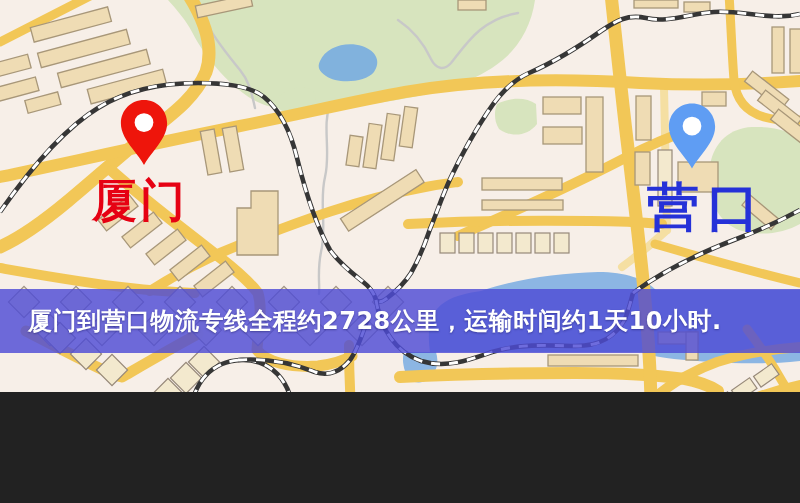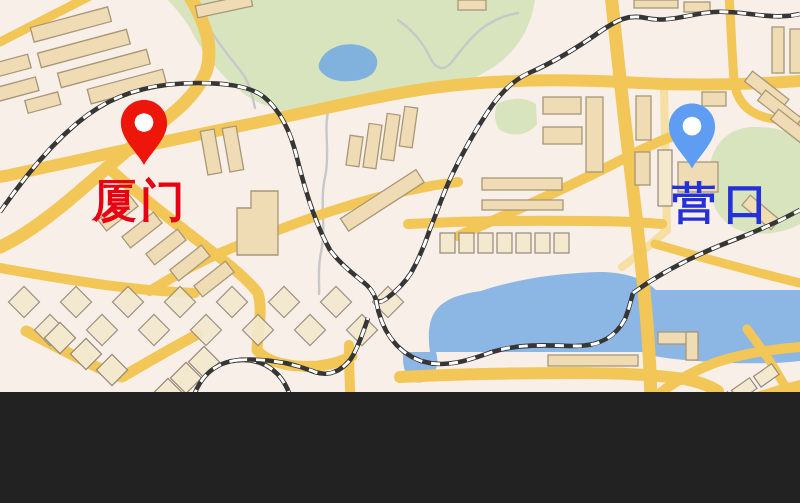--- a/index.html
+++ b/index.html
@@ -22,21 +22,21 @@
   .banner{position:absolute;left:0;top:289px;width:800px;height:64px;
           background:rgba(78,76,214,0.82);display:flex;align-items:center;}
   .banner-text{padding-left:28px;font-size:24px;font-weight:600;color:#ffffff;
                letter-spacing:.5px;white-space:nowrap;text-shadow:0 1px 2px rgba(20,20,90,.45);}
   
   .pin{position:absolute;width:50px;height:71px;}
   .pin svg{width:100%;height:100%;display:block;}
   .city-label{position:absolute;font-weight:bold;white-space:nowrap;line-height:1;
               font-family:"DejaVu Sans","Liberation Sans",sans-serif;}
   .label-origin{left:92px;top:178px;font-size:45px;color:#e60113;letter-spacing:3px;}
-  .label-dest{left:672px;top:181px;font-size:44px;color:#2531d8;letter-spacing:8px;}
+  .label-dest{left:647px;top:181px;font-size:52px;color:#2531d8;letter-spacing:8px;}
 </style>
 </head>
 <body>
 
 <div class="viewport">
 
   <svg class="map-art" viewBox="0 0 800 503" xmlns="http://www.w3.org/2000/svg" preserveAspectRatio="none">
 
     <rect x="0" y="0" width="800" height="503" fill="#f7efe8"></rect>
 
@@ -236,14 +236,17 @@
   <div class="city-label label-origin">厦门</div>
 
   <div class="pin" style="left:667px;top:102px;height:68px">
     <svg viewBox="0 0 40 54">
       <path d="M20 1 C9.5 1 1.5 9.3 1.5 19.5 C1.5 27 6 33.5 10.5 39.5 C14.5 44.7 18 49 20 53 C22 49 25.5 44.7 29.5 39.5 C34 33.5 38.5 27 38.5 19.5 C38.5 9.3 30.5 1 20 1 Z" fill="#5f9df3"></path>
       <circle cx="20" cy="19" r="7.5" fill="#ffffff"></circle>
     </svg>
   </div>
   <div class="city-label label-dest">营口</div>
 
+  <div class="banner">
+    <span class="banner-text">厦门到营口物流专线全程约2728公里，运输时间约1天10小时.</span>
+  </div>
 
 </div>
 
 </body></html>

